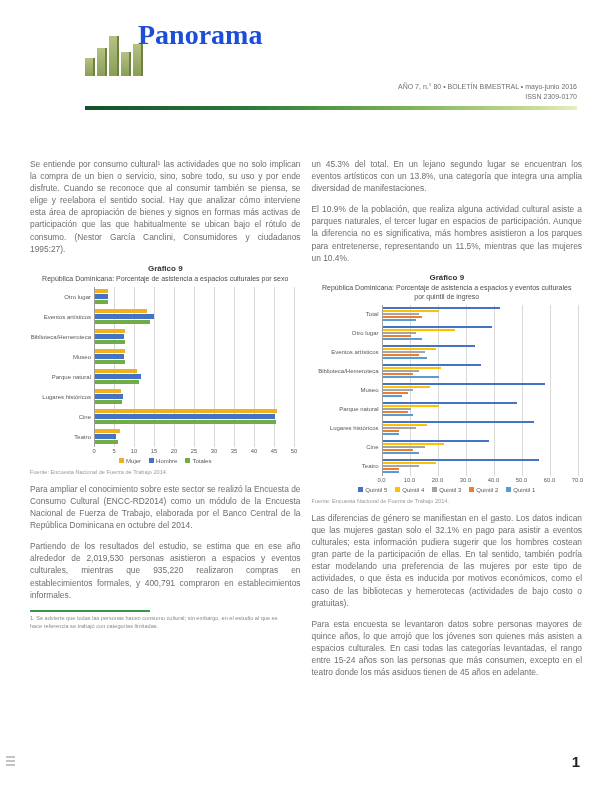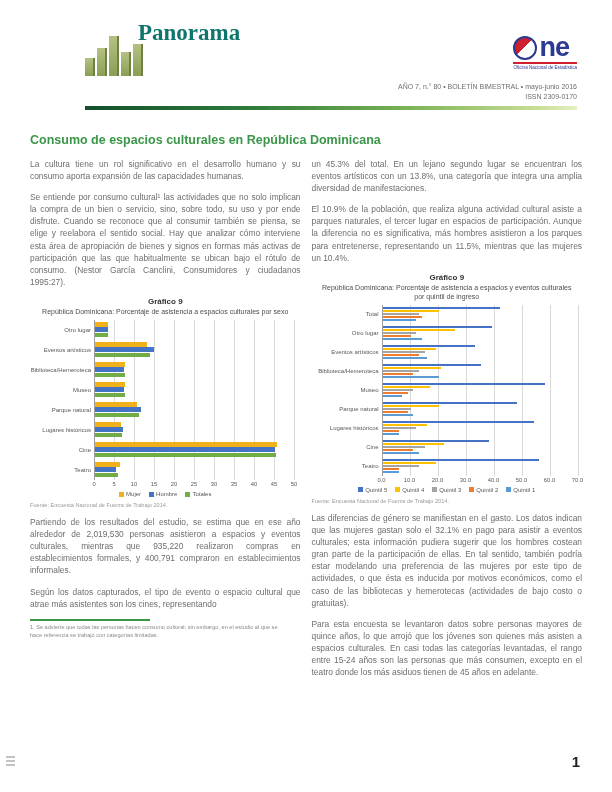--- a/index.html
+++ b/index.html
@@ -6,21 +6,21 @@
   body {
     width:612px; height:792px; background:#ffffff;
     font-family:"Liberation Sans", sans-serif; color:#6d6e71;
     position:relative; overflow:hidden;
   }
   .page { position:relative; width:612px; height:792px; background:#fff; }
 
   
   .bars { position:absolute; left:85px; top:28px; display:flex; align-items:flex-end; gap:2px; height:48px; }
   .bar-i { width:8px; background:linear-gradient(to bottom,#b4c183,#8a9e55); border-right:2px solid #6e8142; }
-  .brand-title { position:absolute; left:138px; top:22px; font-family:"Liberation Serif", serif; font-weight:bold; color:#0f766e; font-size:23px; line-height:0.95; }
+  .brand-title { position:absolute; left:138px; top:22px; font-family:"Liberation Serif", serif; font-weight:bold; color:#1d4ed8; font-size:28px; line-height:0.95; }
   .brand-title .l2 { margin-left:12px; }
   .brand-dept { position:absolute; left:85px; top:80px; width:198px; font-size:11.5px; font-weight:bold; color:#55565a; padding-bottom:3px; border-bottom:3px solid #4d4d4f; }
   .one { position:absolute; right:35px; top:36px; }
   .one-row { display:flex; align-items:center; gap:2px; }
   .one-circle { width:20px; height:20px; border-radius:50%; border:2px solid #2b3990; background:linear-gradient(135deg,#ce202f 46%,#ffffff 46%); }
   .one-ne { font-size:27px; font-weight:bold; color:#2b3990; letter-spacing:-1px; line-height:0.8; }
   .one-tagline { font-size:4.6px; color:#2b3990; border-top:2px solid #ce202f; margin-top:2px; padding-top:1px; white-space:nowrap; }
   .issue { position:absolute; right:35px; top:82px; text-align:right; font-size:7px; color:#6d6e71; line-height:1.4; }
   .green-rule { position:absolute; left:85px; top:106px; width:492px; height:4px;
     background:linear-gradient(to right,#14502c,#2f7d3c 35%,#7ab254 65%,#c9dd96 92%,#e4efc2); }
@@ -67,40 +67,31 @@
     <span class="bar-i" style="height:18px"></span>
     <span class="bar-i" style="height:28px"></span>
     <span class="bar-i" style="height:40px"></span>
     <span class="bar-i" style="height:24px"></span>
     <span class="bar-i" style="height:32px"></span>
   </div>
   <div class="brand-title">
     <div>Panorama</div>
   </div>
 
-  <div class="one">
-    <div class="one-row">
-      <span class="one-circle"></span>
-      <span class="one-ne">ne</span>
-    </div>
-    <div class="one-tagline">Oficina Nacional de Estadística</div>
-  </div>
 
   <div class="issue">
     <div>AÑO 7, n.° 80 • BOLETÍN BIMESTRAL • mayo-junio 2016</div>
     <div>ISSN 2309-0170</div>
   </div>
 
   <div class="green-rule"></div>
 
-  <div class="art-title">Consumo de espacios culturales en República Dominicana</div>
 
   <div class="columns">
     <div class="col">
-      <p>La cultura tiene un rol significativo en el desarrollo humano y su consumo aporta expansión de las capacidades humanas.</p>
       <p>Se entiende por consumo cultural¹ las actividades que no solo implican la compra de un bien o servicio, sino, sobre todo, su uso y por ende disfrute. Cuando se reconoce que al consumir también se piensa, se elige y reelabora el sentido social. Hay que analizar cómo interviene esta área de apropiación de bienes y signos en formas más activas de participación que las que habitualmente se ubican bajo el rótulo de consumo. (Nestor García Canclini, Consumidores y ciudadanos 1995:27).</p>
 
       <figure>
         <div class="c-title">Gráfico 9</div>
         <div class="c-sub">República Dominicana: Porcentaje de asistencia a espacios culturales por sexo</div>
         <div class="c-body">
             <div class="c-row">
               <div class="c-labels" style="width: 64px;">
                 <div class="c-lab" style="height: 20px;">Otro lugar</div>
                 <div class="c-lab" style="height: 20px;">Eventos artísticos</div>
@@ -167,22 +158,22 @@
             </div>
             <div class="c-legend">
               <span class="c-leg-item"><span class="c-swatch" style="background: rgb(240, 177, 28);"></span>Mujer</span>
               <span class="c-leg-item"><span class="c-swatch" style="background: rgb(68, 114, 196);"></span>Hombre</span>
               <span class="c-leg-item"><span class="c-swatch" style="background: rgb(112, 173, 71);"></span>Totales</span>
             </div>
           </div>
         <div class="c-source">Fuente: Encuesta Nacional de Fuerza de Trabajo 2014.</div>
       </figure>
 
+      <p>Para ampliar el conocimiento sobre este sector se realizó la Encuesta de Consumo Cultural (ENCC-RD2014) como un módulo de la Encuesta Nacional de Fuerza de Trabajo, elaborada por el Banco Central de la República Dominicana en octubre del 2014.</p>
       <p>Partiendo de los resultados del estudio, se estima que en ese año alrededor de 2,019,530 personas asistieron a espacios y eventos culturales, mientras que 935,220 realizaron compras en establecimientos formales, y 400,791 compraron en establecimientos informales.</p>
-      <p>Según los datos capturados, el tipo de evento o espacio cultural que atrae más asistentes son los cines, representando</p>
 
       <div class="footnote">
         <div class="fn-rule"></div>
         <div class="fn-text">1.  Se advierte que todas las personas hacen consumo cultural; sin embargo, en el estudio al que se hace referencia se trabajó con categorías limitadas.</div>
       </div>
     </div>
 
     <div class="col">
       <p>un 45.3% del total. En un lejano segundo lugar se encuentran los eventos artísticos con un 13.8%, una categoría que integra una amplia diversidad de manifestaciones.</p>
       <p>El 10.9% de la población, que realiza alguna actividad cultural asiste a parques naturales, el tercer lugar en espacios de participación. Aunque la diferencia no es significativa, más hombres asistieron a los parques para entretenerse, representando un 11.5%, mientras que las mujeres un 10.4%.</p>

